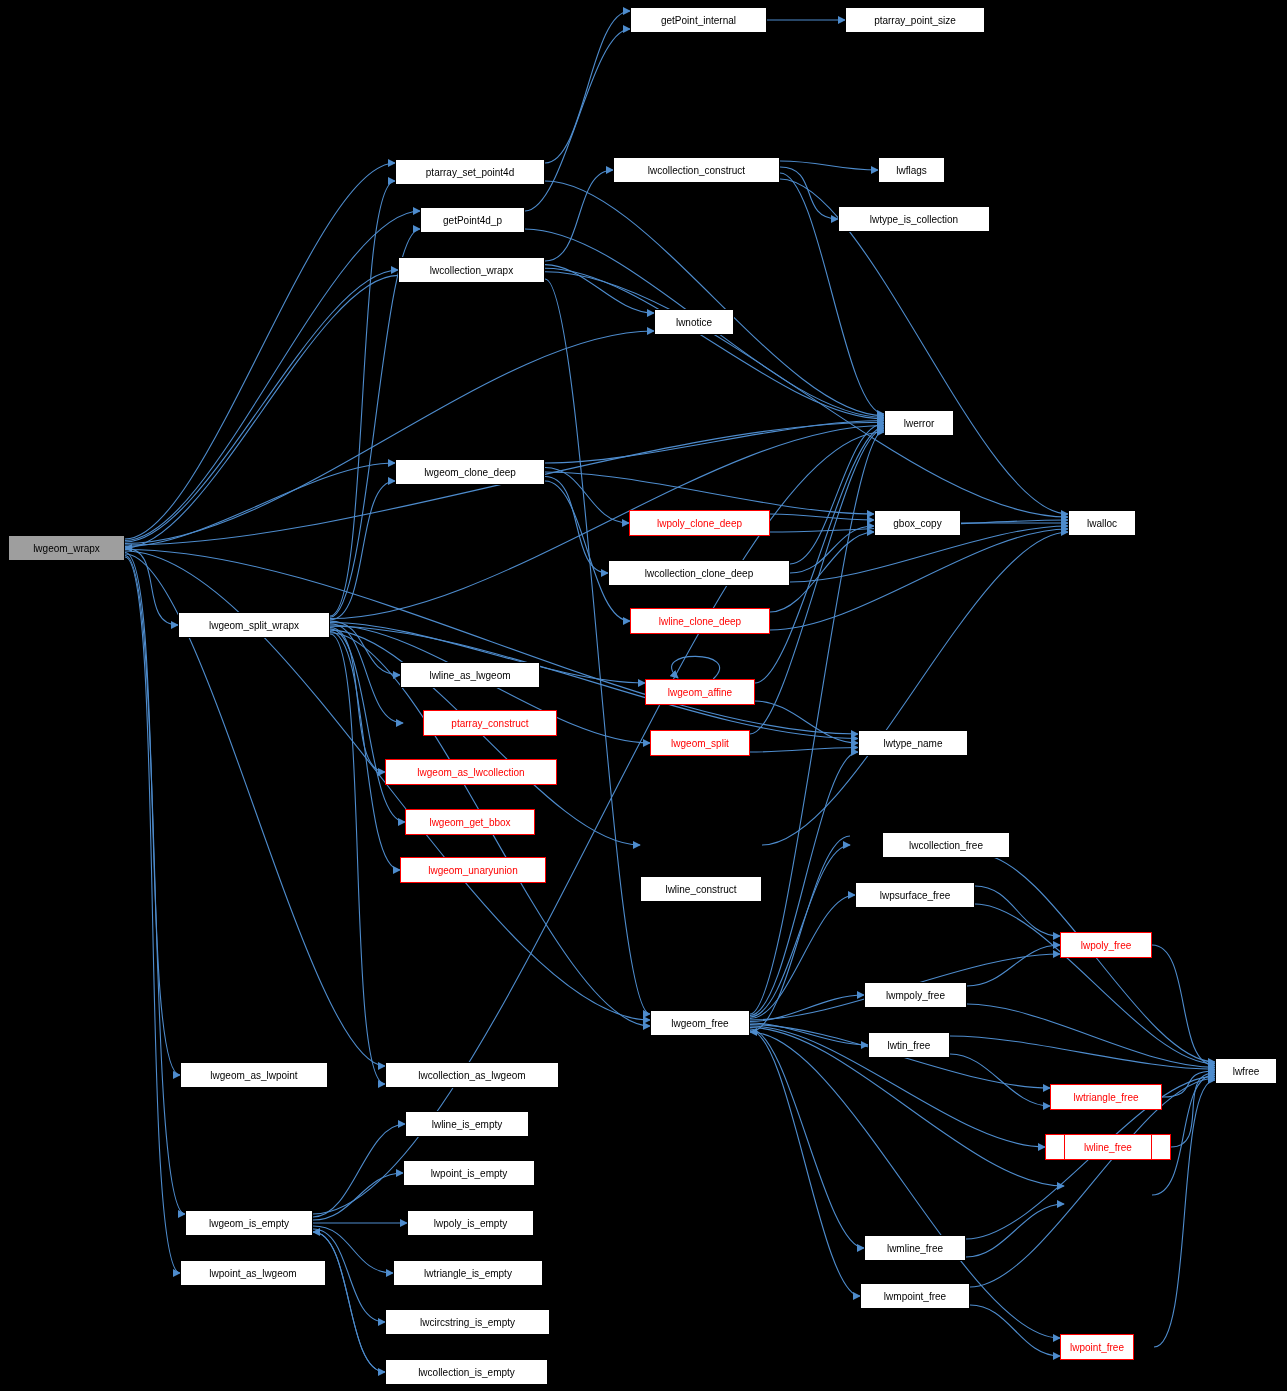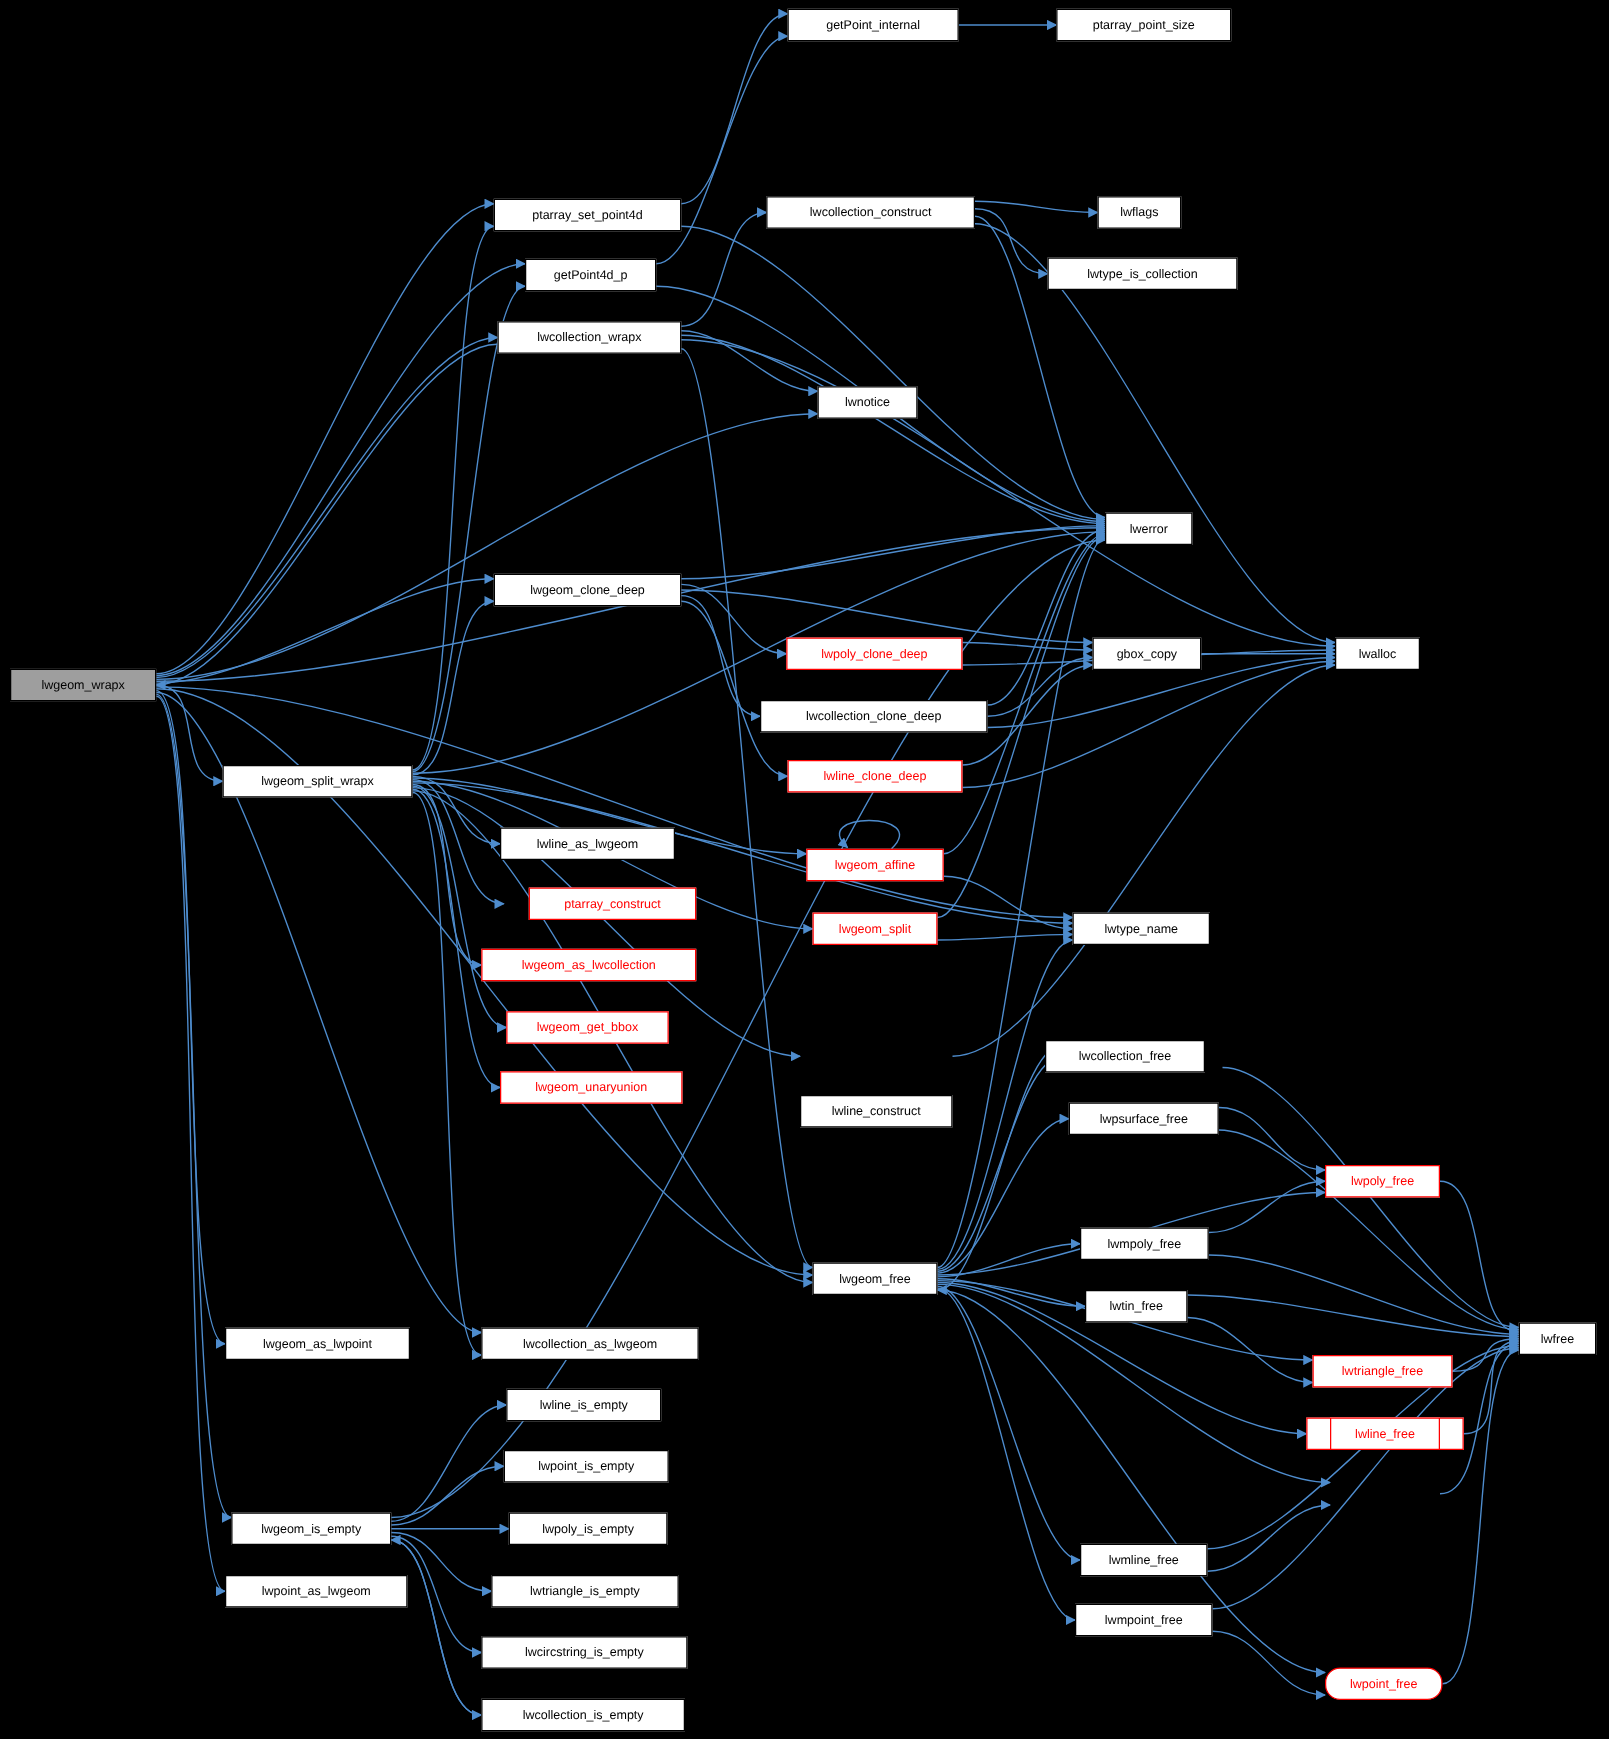--- a/index.html
+++ b/index.html
@@ -198,21 +198,21 @@
       </div>
       <div class="node truncated" style="left: 385px; top: 759px; width: 172px; height: 26px;">
         <span>lwgeom_as_lwcollection</span>
       </div>
       <div class="node truncated" style="left: 405px; top: 809px; width: 130px; height: 26px;">
         <span>lwgeom_get_bbox</span>
       </div>
       <div class="node" style="left: 640px; top: 832px; width: 122px; height: 26px; margin-top: 44px;">
         <span>lwline_construct</span>
       </div>
-      <div class="node" style="left: 836px; top: 832px; width: 128px; height: 26px;">
+      <div class="node" style="left: 882px; top: 832px; width: 128px; height: 26px;">
         <span>lwcollection_free</span>
       </div>
       <div class="node truncated" style="left: 400px; top: 857px; width: 146px; height: 26px;">
         <span>lwgeom_unaryunion</span>
       </div>
       <div class="node" style="left: 855px; top: 882px; width: 120px; height: 26px;">
         <span>lwpsurface_free</span>
       </div>
       <div class="node truncated" style="left: 1060px; top: 932px; width: 92px; height: 26px;">
         <span>lwpoly_free</span>
@@ -264,20 +264,20 @@
       </div>
       <div class="node" style="left: 393px; top: 1260px; width: 150px; height: 26px;">
         <span>lwtriangle_is_empty</span>
       </div>
       <div class="node" style="left: 860px; top: 1283px; width: 110px; height: 26px;">
         <span>lwmpoint_free</span>
       </div>
       <div class="node" style="left: 385px; top: 1309px; width: 165px; height: 26px;">
         <span>lwcircstring_is_empty</span>
       </div>
-      <div class="node truncated" style="left: 1060px; top: 1334px; width: 94px; height: 26px; border-radius: 12px;">
+      <div class="node truncated" style="left: 1060px; top: 1334px; width: 74px; height: 26px;">
         <span>lwpoint_free</span>
       </div>
       <div class="node" style="left: 385px; top: 1359px; width: 163px; height: 26px;">
         <span>lwcollection_is_empty</span>
       </div>
     </div>
 </div>
 
 </body></html>

